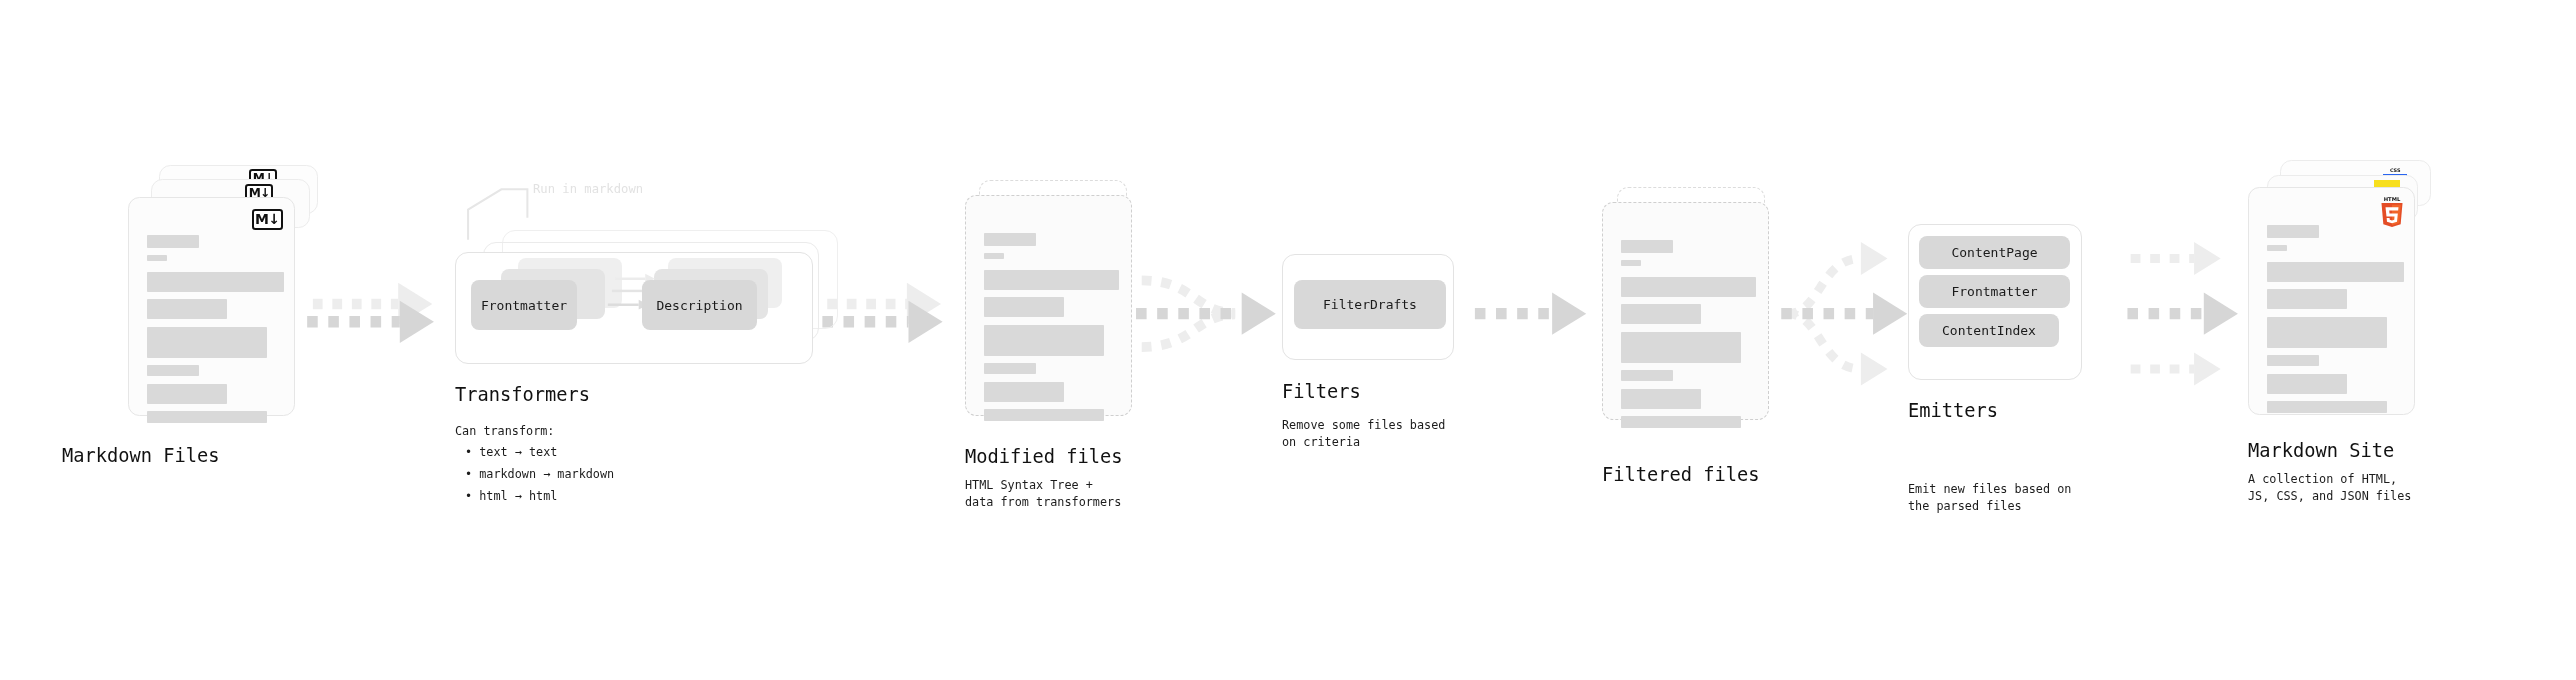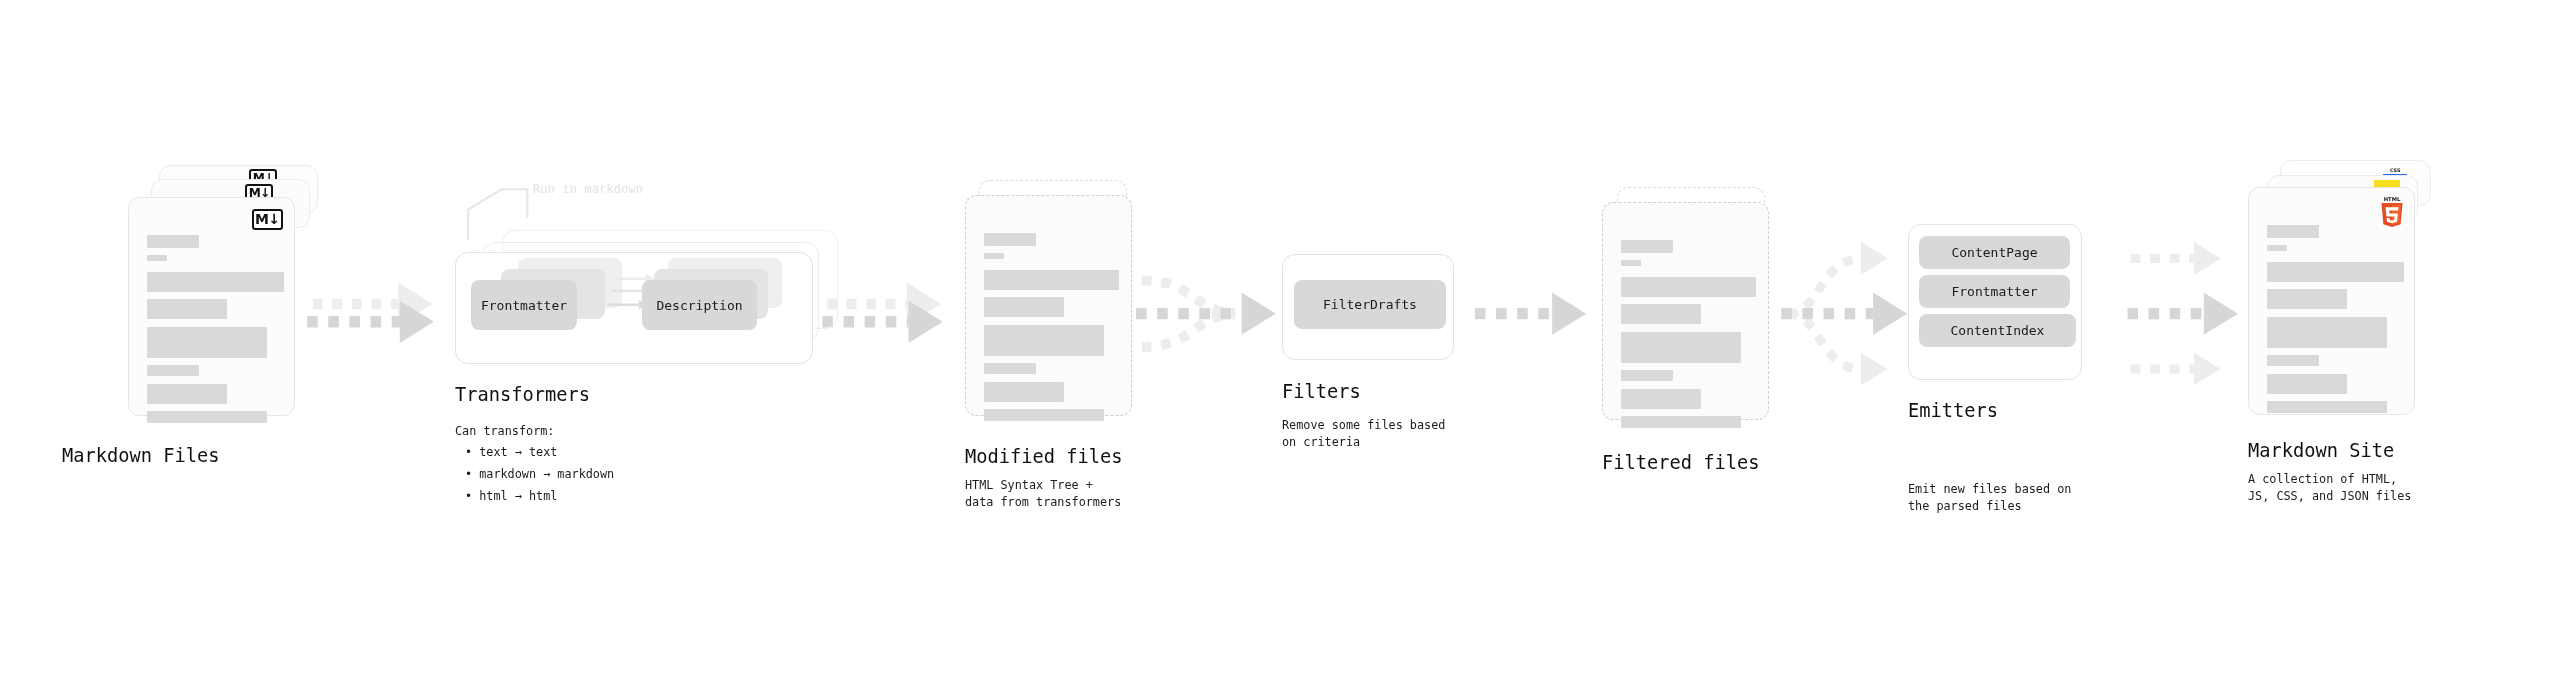--- a/index.html
+++ b/index.html
@@ -287,28 +287,28 @@
       <div class="bar" style="width:52px;height:13px;"></div>
       <div class="bar" style="width:19.5px;height:5.7px;margin-bottom:10.6px;"></div>
       <div class="bar" style="width:135px;height:20.3px;"></div>
       <div class="bar" style="width:80px;height:20.3px;"></div>
       <div class="bar" style="width:120px;height:31px;"></div>
       <div class="bar" style="width:52px;height:11.4px;"></div>
       <div class="bar" style="width:80px;height:20.3px;"></div>
       <div class="bar" style="width:120px;height:11.4px;"></div>
     </div>
   </div>
-  <div class="title" style="left:1602px;top:452px;">Filtered files</div>
+  <div class="title" style="left:1602px;top:464px;">Filtered files</div>
 </div>
 
 <div class="stage">
   <div class="groupbox" style="left:1908px;top:224px;width:174px;height:156px;"></div>
   <div class="chip" style="left:1919px;top:236px;width:151px;height:33px;">ContentPage</div>
   <div class="chip" style="left:1919px;top:275px;width:151px;height:33px;">Frontmatter</div>
-  <div class="chip" style="left:1919px;top:314px;width:157px;height:33px;">ContentIndex</div>
+  <div class="chip" style="left:1919px;top:314px;width:140px;height:33px;">ContentIndex</div>
   <div class="title" style="left:1908px;top:400px;">Emitters</div>
   <div class="sub" style="left:1908px;top:453px;margin-top:28px;">Emit new files based on
 the parsed files</div>
 </div>
 
 <div class="stage">
   <div class="ghost" style="left:2280px;top:160px;width:151px;height:46px;"></div>
   <div class="cssbadge" style="left:2383px;top:167px;">
     <span class="txt">CSS</span>
     <span class="ul"></span>

